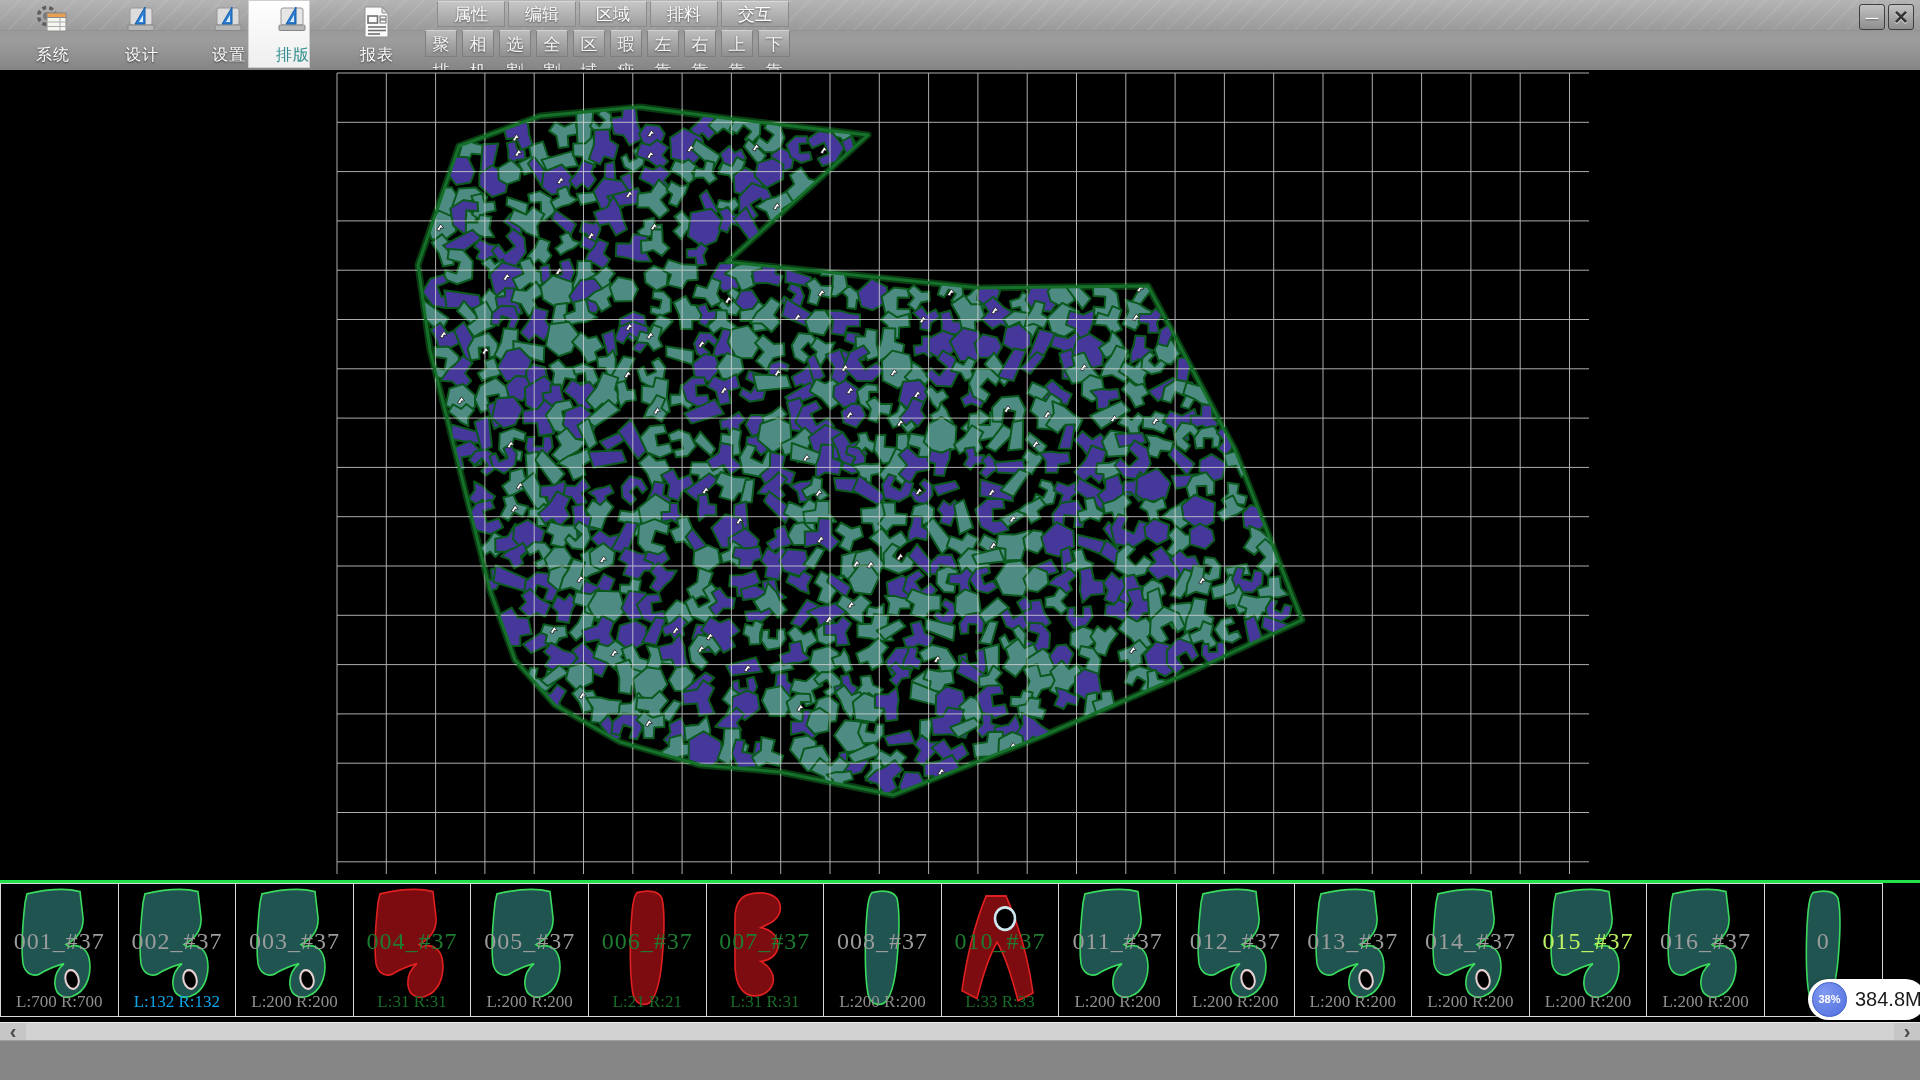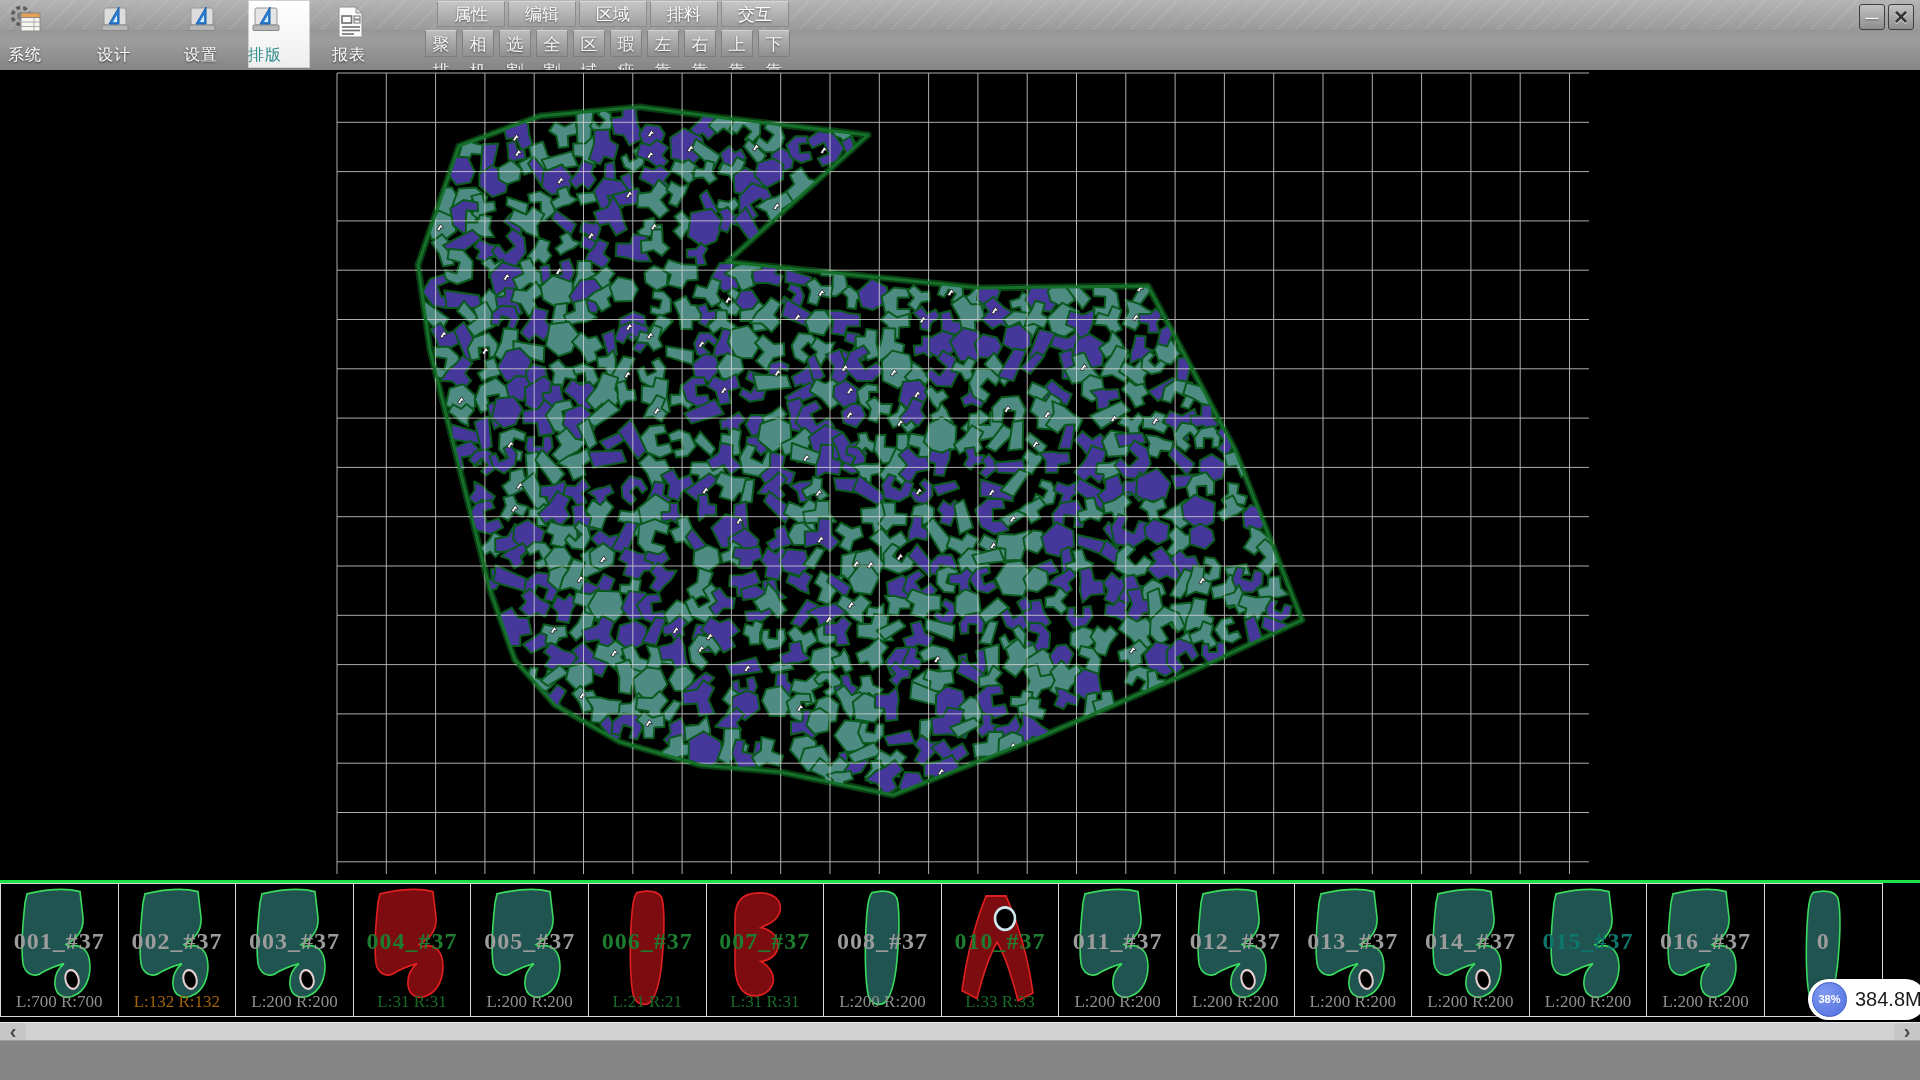--- a/index.html
+++ b/index.html
@@ -15,21 +15,21 @@
     border-bottom:1px solid #5c5c5c;
   }
   .toolbar-texture{
     position:absolute;left:0;top:0;width:1920px;height:30px;
     background:repeating-linear-gradient(135deg,rgba(255,255,255,.07) 0 2px,transparent 2px 13px),
                linear-gradient(#b4b4b4,#9a9a9a);
     border-bottom:1px solid rgba(120,120,120,.55);
   }
   .navbar{position:absolute;left:0;top:0;height:70px;}
   .navbtn{
-    position:absolute;top:0;width:62px;height:68px;text-align:left;cursor:pointer;
+    position:absolute;top:0;width:62px;height:68px;text-align:right;cursor:pointer;
   }
   .navbtn.selected{
     background:linear-gradient(#ffffff,#eeeeee);
     box-shadow:inset 0 0 0 1px #cfcfcf;
   }
   .navbtn svg{margin-top:4px;width:36px;height:36px;}
   .navlabel{
     display:block;margin-top:1px;font-size:16px;color:#ffffff;
     text-shadow:0 1px 2px rgba(40,40,40,.85);letter-spacing:1px;
   }
@@ -72,21 +72,21 @@
   .cell{
     position:relative;display:inline-block;vertical-align:top;
     width:118.6px;height:134px;box-sizing:border-box;
     border:1px solid #d9d9d9;background:#000;cursor:pointer;
   }
   .cell + .cell{margin-left:-1px;}
   .cell svg{position:absolute;left:8px;top:3px;}
   .tnum{
     position:absolute;left:0;top:44px;width:100%;text-align:center;
     font-family:"Liberation Serif","DejaVu Serif",serif;
-    font-size:24px;letter-spacing:1px;pointer-events:none;font-weight:bold;
+    font-size:24px;letter-spacing:1px;pointer-events:none;
   }
   .tlr{
     position:absolute;left:0;bottom:4px;width:100%;text-align:center;
     font-family:"Liberation Serif","DejaVu Serif",serif;
     font-size:17px;pointer-events:none;
   }
   
   .badge{
     position:absolute;left:1808px;top:979px;width:118px;height:41px;
     background:#fff;border-radius:21px;box-shadow:0 1px 4px rgba(0,0,0,.45);
@@ -993,21 +993,21 @@
       </svg>
   </div>
 
   <div class="green-line"></div>
   <div class="thumbs" id="thumbs"><div class="cell"><svg width="100" height="124" viewBox="0 0 100 110" preserveAspectRatio="none">
           <path d="M18,6 C38,2 58,1 71,4 L74,27 C75,39 68,46 57,51 L60,53 C70,50 78,55 80,63 C83,75 79,89 68,95 C58,101 47,97 46,87 C45,79 49,72 55,68 C47,70 38,73 31,77 C24,80 16,77 14,68 C12,55 14,30 16,14 Z" fill="#1f5450" stroke="#3ada5e" stroke-width="1.6"></path>
           <ellipse cx="63" cy="82" rx="6.5" ry="8.5" transform="rotate(-20 63 82)" fill="#000" stroke="#e8d0d0" stroke-width="2"></ellipse>
         </svg><div class="tnum" style="color:#9c9c9c">001_#37</div><div class="tlr" style="color:#8f8f8f">L:700 R:700</div></div><div class="cell"><svg width="100" height="124" viewBox="0 0 100 110" preserveAspectRatio="none">
           <path d="M18,6 C38,2 58,1 71,4 L74,27 C75,39 68,46 57,51 L60,53 C70,50 78,55 80,63 C83,75 79,89 68,95 C58,101 47,97 46,87 C45,79 49,72 55,68 C47,70 38,73 31,77 C24,80 16,77 14,68 C12,55 14,30 16,14 Z" fill="#1f5450" stroke="#3ada5e" stroke-width="1.6"></path>
           <ellipse cx="63" cy="82" rx="6.5" ry="8.5" transform="rotate(-20 63 82)" fill="#000" stroke="#e8d0d0" stroke-width="2"></ellipse>
-        </svg><div class="tnum" style="color:#9c9c9c">002_#37</div><div class="tlr" style="color:#a16207">L:132 R:132</div></div><div class="cell"><svg width="100" height="124" viewBox="0 0 100 110" preserveAspectRatio="none">
+        </svg><div class="tnum" style="color:#9c9c9c">002_#37</div><div class="tlr" style="color:#0ea5e9">L:132 R:132</div></div><div class="cell"><svg width="100" height="124" viewBox="0 0 100 110" preserveAspectRatio="none">
           <path d="M18,6 C38,2 58,1 71,4 L74,27 C75,39 68,46 57,51 L60,53 C70,50 78,55 80,63 C83,75 79,89 68,95 C58,101 47,97 46,87 C45,79 49,72 55,68 C47,70 38,73 31,77 C24,80 16,77 14,68 C12,55 14,30 16,14 Z" fill="#1f5450" stroke="#3ada5e" stroke-width="1.6"></path>
           <ellipse cx="63" cy="82" rx="6.5" ry="8.5" transform="rotate(-20 63 82)" fill="#000" stroke="#e8d0d0" stroke-width="2"></ellipse>
         </svg><div class="tnum" style="color:#9c9c9c">003_#37</div><div class="tlr" style="color:#8f8f8f">L:200 R:200</div></div><div class="cell"><svg width="100" height="124" viewBox="0 0 100 110" preserveAspectRatio="none">
           <path d="M18,6 C38,2 58,1 71,4 L74,27 C75,39 68,46 57,51 L60,53 C70,50 78,55 80,63 C83,75 79,89 68,95 C58,101 47,97 46,87 C45,79 49,72 55,68 C47,70 38,73 31,77 C24,80 16,77 14,68 C12,55 14,30 16,14 Z" fill="#7c0c10" stroke="#e02020" stroke-width="1.6"></path>
         </svg><div class="tnum" style="color:#1e7c30">004_#37</div><div class="tlr" style="color:#186b29">L:31 R:31</div></div><div class="cell"><svg width="100" height="124" viewBox="0 0 100 110" preserveAspectRatio="none">
           <path d="M18,6 C38,2 58,1 71,4 L74,27 C75,39 68,46 57,51 L60,53 C70,50 78,55 80,63 C83,75 79,89 68,95 C58,101 47,97 46,87 C45,79 49,72 55,68 C47,70 38,73 31,77 C24,80 16,77 14,68 C12,55 14,30 16,14 Z" fill="#1f5450" stroke="#3ada5e" stroke-width="1.6"></path>
         </svg><div class="tnum" style="color:#9c9c9c">005_#37</div><div class="tlr" style="color:#8f8f8f">L:200 R:200</div></div><div class="cell"><svg width="100" height="124" viewBox="0 0 100 110" preserveAspectRatio="none">
           <path d="M40,5 C52,2 62,4 65,10 C68,22 67,45 65,65 C63,85 59,98 52,103 C45,106 38,103 36,95 C33,80 33,55 34,35 C35,20 36,9 40,5 Z" fill="#7c0c10" stroke="#e02020" stroke-width="1.6"></path>
         </svg><div class="tnum" style="color:#1e7c30">006_#37</div><div class="tlr" style="color:#186b29">L:21 R:21</div></div><div class="cell"><svg width="100" height="124" viewBox="0 0 100 110" preserveAspectRatio="none">
           <path d="M32,7 C46,3 60,6 64,13 C68,21 63,29 53,33 L46,36 C57,38 63,44 63,52 C63,60 55,65 46,66 C54,70 60,77 58,85 C55,95 42,99 32,95 C24,91 20,82 20,68 L20,28 C20,17 24,10 32,7 Z" fill="#7c0c10" stroke="#e02020" stroke-width="1.6"></path>
@@ -1022,21 +1022,21 @@
           <path d="M18,6 C38,2 58,1 71,4 L74,27 C75,39 68,46 57,51 L60,53 C70,50 78,55 80,63 C83,75 79,89 68,95 C58,101 47,97 46,87 C45,79 49,72 55,68 C47,70 38,73 31,77 C24,80 16,77 14,68 C12,55 14,30 16,14 Z" fill="#1f5450" stroke="#3ada5e" stroke-width="1.6"></path>
           <ellipse cx="63" cy="82" rx="6.5" ry="8.5" transform="rotate(-20 63 82)" fill="#000" stroke="#e8d0d0" stroke-width="2"></ellipse>
         </svg><div class="tnum" style="color:#9c9c9c">012_#37</div><div class="tlr" style="color:#8f8f8f">L:200 R:200</div></div><div class="cell"><svg width="100" height="124" viewBox="0 0 100 110" preserveAspectRatio="none">
           <path d="M18,6 C38,2 58,1 71,4 L74,27 C75,39 68,46 57,51 L60,53 C70,50 78,55 80,63 C83,75 79,89 68,95 C58,101 47,97 46,87 C45,79 49,72 55,68 C47,70 38,73 31,77 C24,80 16,77 14,68 C12,55 14,30 16,14 Z" fill="#1f5450" stroke="#3ada5e" stroke-width="1.6"></path>
           <ellipse cx="63" cy="82" rx="6.5" ry="8.5" transform="rotate(-20 63 82)" fill="#000" stroke="#e8d0d0" stroke-width="2"></ellipse>
         </svg><div class="tnum" style="color:#9c9c9c">013_#37</div><div class="tlr" style="color:#8f8f8f">L:200 R:200</div></div><div class="cell"><svg width="100" height="124" viewBox="0 0 100 110" preserveAspectRatio="none">
           <path d="M18,6 C38,2 58,1 71,4 L74,27 C75,39 68,46 57,51 L60,53 C70,50 78,55 80,63 C83,75 79,89 68,95 C58,101 47,97 46,87 C45,79 49,72 55,68 C47,70 38,73 31,77 C24,80 16,77 14,68 C12,55 14,30 16,14 Z" fill="#1f5450" stroke="#3ada5e" stroke-width="1.6"></path>
           <ellipse cx="63" cy="82" rx="6.5" ry="8.5" transform="rotate(-20 63 82)" fill="#000" stroke="#e8d0d0" stroke-width="2"></ellipse>
         </svg><div class="tnum" style="color:#9c9c9c">014_#37</div><div class="tlr" style="color:#8f8f8f">L:200 R:200</div></div><div class="cell"><svg width="100" height="124" viewBox="0 0 100 110" preserveAspectRatio="none">
           <path d="M18,6 C38,2 58,1 71,4 L74,27 C75,39 68,46 57,51 L60,53 C70,50 78,55 80,63 C83,75 79,89 68,95 C58,101 47,97 46,87 C45,79 49,72 55,68 C47,70 38,73 31,77 C24,80 16,77 14,68 C12,55 14,30 16,14 Z" fill="#1f5450" stroke="#3ada5e" stroke-width="1.6"></path>
-        </svg><div class="tnum" style="color:#0f766e">015_#37</div><div class="tlr" style="color:#8f8f8f">L:200 R:200</div></div><div class="cell"><svg width="100" height="124" viewBox="0 0 100 110" preserveAspectRatio="none">
+        </svg><div class="tnum" style="color:#bef264">015_#37</div><div class="tlr" style="color:#8f8f8f">L:200 R:200</div></div><div class="cell"><svg width="100" height="124" viewBox="0 0 100 110" preserveAspectRatio="none">
           <path d="M18,6 C38,2 58,1 71,4 L74,27 C75,39 68,46 57,51 L60,53 C70,50 78,55 80,63 C83,75 79,89 68,95 C58,101 47,97 46,87 C45,79 49,72 55,68 C47,70 38,73 31,77 C24,80 16,77 14,68 C12,55 14,30 16,14 Z" fill="#1f5450" stroke="#3ada5e" stroke-width="1.6"></path>
         </svg><div class="tnum" style="color:#9c9c9c">016_#37</div><div class="tlr" style="color:#8f8f8f">L:200 R:200</div></div><div class="cell"><svg width="100" height="124" viewBox="0 0 100 110" preserveAspectRatio="none">
           <path d="M40,5 C52,2 62,4 65,10 C68,22 67,45 65,65 C63,85 59,98 52,103 C45,106 38,103 36,95 C33,80 33,55 34,35 C35,20 36,9 40,5 Z" fill="#1f5450" stroke="#3ada5e" stroke-width="1.6"></path>
         </svg><div class="tnum" style="color:#9c9c9c">0</div><div class="tlr" style="color:#8f8f8f">L:</div></div></div>
 
   <div class="badge">
     <div class="badge-circle"><span>38%</span></div>
     <span class="badge-mem">384.8M</span>
   </div>
 

